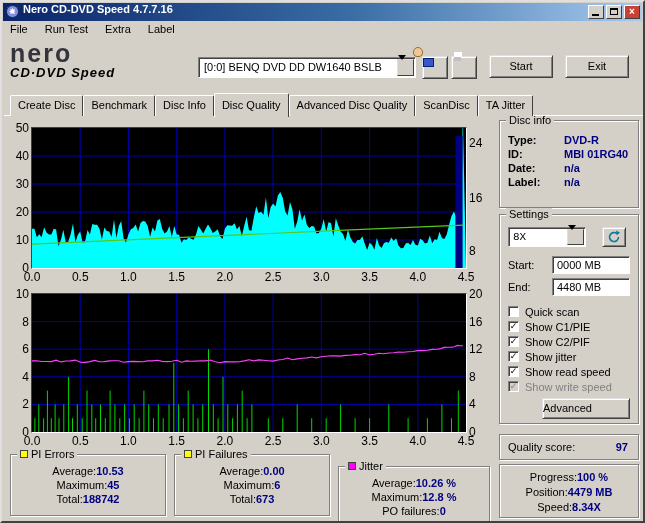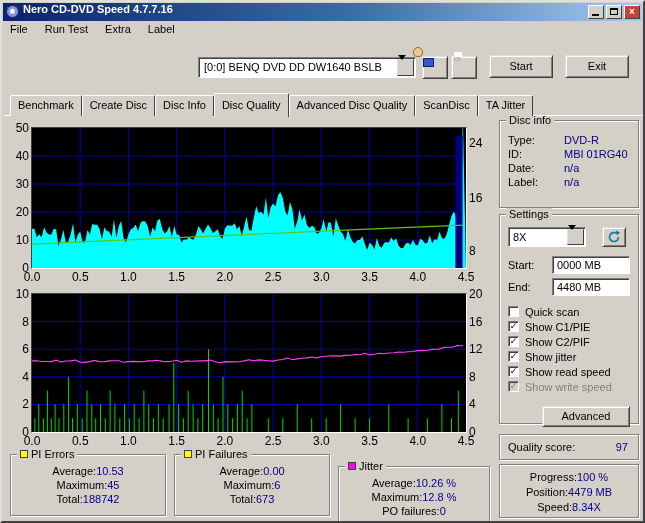--- a/index.html
+++ b/index.html
@@ -53,23 +53,23 @@
   .plotwrap{position:absolute;left:21px;top:1px;border:1px solid;border-color:#404040 #fff #fff #404040;box-sizing:content-box;}
   .plotwrap svg{display:block;}
   .axlab{position:absolute;font-size:12px;line-height:11px;color:#000;white-space:nowrap;}
   .axlab.r{text-align:right;width:19px;}
   .axlab.c{text-align:center;width:26px;}
   
   .groupbox{position:absolute;border:1px solid #808080;box-shadow:1px 1px 0 #fff, inset 1px 1px 0 #fff;box-sizing:border-box;}
   .legend{position:absolute;top:-7px;left:6px;background:#d4d0c8;padding:0 3px;display:flex;align-items:center;gap:3px;height:12px;}
   .sq{width:8px;height:8px;border:1px solid #404040;box-sizing:border-box;}
   .srow{position:absolute;left:7px;right:7px;height:13px;display:flex;justify-content:center;}
-  .val{color:#000080;}
-  
-  .rrow{position:absolute;left:8px;right:8px;height:13px;}
+  .val{color:#000080;font-weight:bold;}
+  
+  .rrow{position:absolute;left:8px;right:8px;height:13px;font-weight:bold;}
   .rlabel{position:absolute;left:0;}
   .rvalue{position:absolute;left:40px;color:#000080;padding-left:16px;}
   .field{position:absolute;background:#fff;border:1px solid;border-color:#808080 #fff #fff #808080;
     box-shadow:inset 1px 1px 0 #404040;box-sizing:border-box;padding:2px 0 0 4px;height:18px;}
   .cb{position:absolute;left:8px;display:flex;align-items:center;gap:6px;height:13px;}
   .cbbox{width:11px;height:11px;background:#fff;border:1px solid;border-color:#808080 #fff #fff #808080;
     box-shadow:inset 1px 1px 0 #404040;box-sizing:border-box;font-size:9px;line-height:9px;text-align:center;color:#000;}
   .cb.disabled .cbbox{background:#d4d0c8;color:#808080;}
   .cb.disabled .cblabel{color:#808080;}
   .refresh-svg{display:block;margin:2px auto;}
@@ -93,40 +93,44 @@
     </span>
   </div>
 
   <div class="menubar">
     <span class="menu-item">File</span>
     <span class="menu-item">Run Test</span>
     <span class="menu-item">Extra</span>
     <span class="menu-item">Label</span>
   </div>
 
+  <div class="logo">
+    <div class="logo-nero">nero</div>
+    <div class="logo-sub">CD·DVD Speed</div>
+  </div>
 
   <div class="drive-combo">
     <span class="combo-text">[0:0]   BENQ DVD DD DW1640 BSLB</span>
     <span class="combo-arrow"><span class="tri-down"></span></span>
   </div>
 
   <div class="sbtn raised" style="left:420px;top:54px;">
     <span class="hand-card"><span class="card"></span><span class="hand"></span></span>
   </div>
   <div class="sbtn raised" style="left:449px;top:54px;">
     <span class="floppy"></span>
   </div>
 
   <div class="bigbtn raised" style="left:563px;top:53px;">Exit</div>
   <div class="bigbtn raised" style="left:487px;top:53px;">Start</div>
 
   <div class="tabline"></div>
   <div class="tabs">
+    <span class="tab">Create Disc</span>
     <span class="tab">Benchmark</span>
-    <span class="tab">Create Disc</span>
     <span class="tab">Disc Info</span>
     <span class="tab active">Disc Quality</span>
     <span class="tab">Advanced Disc Quality</span>
     <span class="tab">ScanDisc</span>
     <span class="tab">TA Jitter</span>
   </div>
 
   <div class="chartwrap" id="c1wrap" style="top:124px;height:162px;">
     <div class="plotwrap">
       <svg id="plot1" width="434" height="140" viewBox="0 0 434 140">
@@ -348,21 +352,21 @@
         <span class="rlabel">Label:</span>
         <span class="rvalue">n/a</span>
       </div>
   </div>
 
   <div class="groupbox" style="left:497px;top:212px;width:140px;height:210px;">
     <div class="legend">
         <span>Settings</span>
       </div>
 
-    <div style="position:absolute;left:8px;top:12px;width:78px;height:20px;background:#fff;border:1px solid;border-color:#808080 #fff #fff #808080;box-shadow:inset 1px 1px 0 #404040;box-sizing:border-box;">
+    <div style="position:absolute;left:8px;top:12px;width:78px;height:20px;background:#fff;border:1px solid;border-color:#808080 #fff #fff #808080;box-shadow:inset 1px 1px 0 #404040;box-sizing:border-box;font-family:Liberation Mono, monospace;">
       <span style="position:absolute;left:4px;top:3px;">8X</span>
       <span class="combo-arrow"><span class="tri-down"></span></span>
     </div>
     <div class="raised" style="position:absolute;left:102px;top:12px;width:24px;height:20px;">
       <svg class="refresh-svg" width="14" height="14" viewBox="0 0 14 14">
         <path d="M11.5 7a4.5 4.5 0 1 1-1.6-3.4" fill="none" stroke="#0878a0" stroke-width="1.6"></path>
         <polygon points="9.2,0.6 13,2.8 9.6,5.2" fill="#0878a0"></polygon>
       </svg>
     </div>
 
@@ -389,21 +393,21 @@
       </div>
     <div class="cb" style="top:150px">
         <span class="cbbox">✓</span>
         <span class="cblabel">Show read speed</span>
       </div>
     <div class="cb disabled" style="top:165px">
         <span class="cbbox">✓</span>
         <span class="cblabel">Show write speed</span>
       </div>
 
-    <div class="raised" style="position:absolute;left:42px;top:183px;width:88px;height:21px;text-align:center;line-height:19px;margin-top:8px;">Advanced</div>
+    <div class="raised" style="position:absolute;left:42px;top:183px;width:88px;height:21px;text-align:left;line-height:19px;">Advanced</div>
   </div>
 
   <div class="groupbox" style="left:497px;top:432px;width:140px;height:26px;">
     <span style="position:absolute;left:8px;top:6px;">Quality score:</span>
     <span class="val" style="position:absolute;right:10px;top:6px;">97</span>
   </div>
 
   <div class="groupbox" style="left:497px;top:462px;width:140px;height:54px;">
     <div class="srow" style="top:6px">
         <span>Progress:</span>

